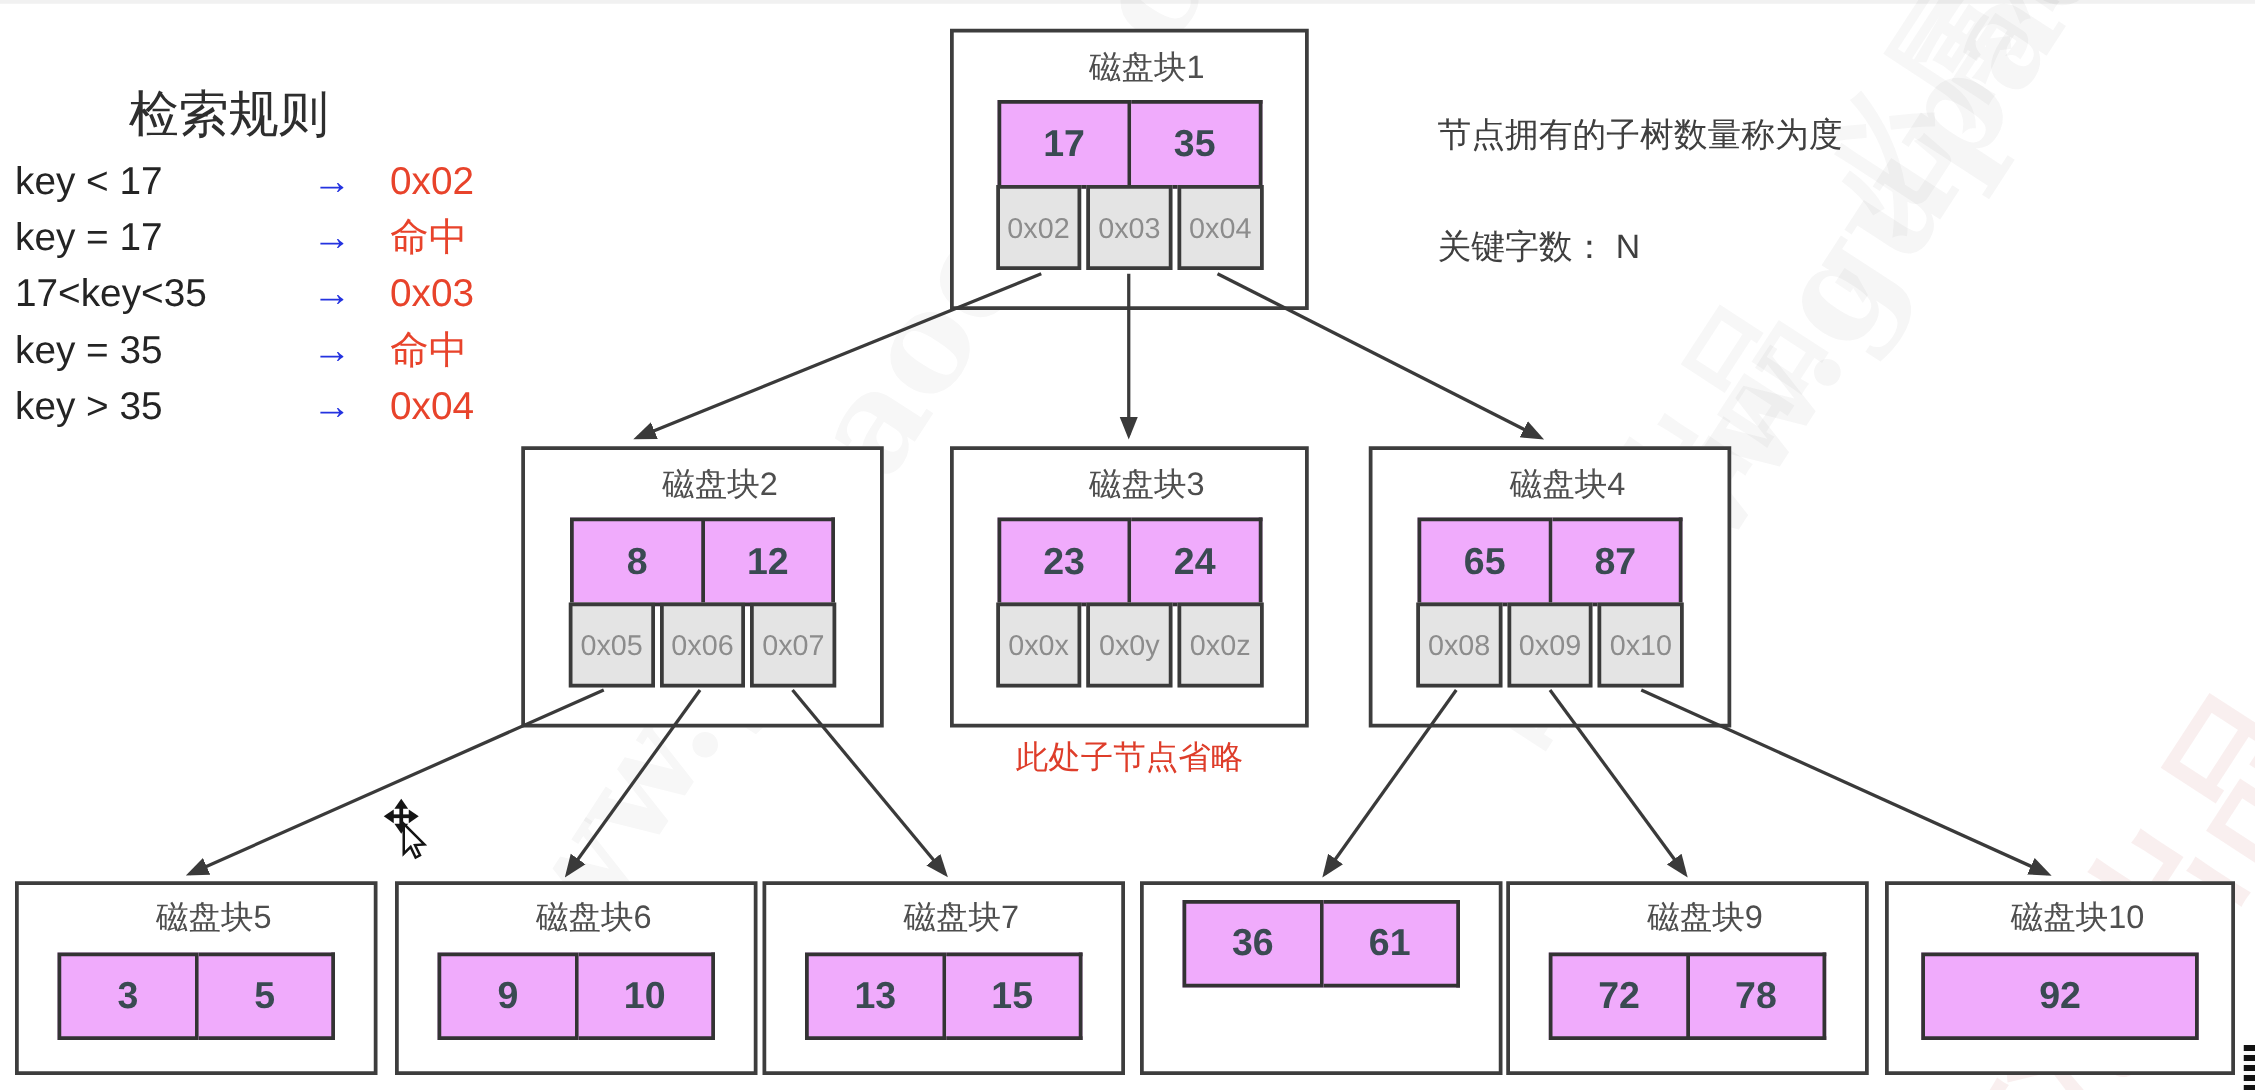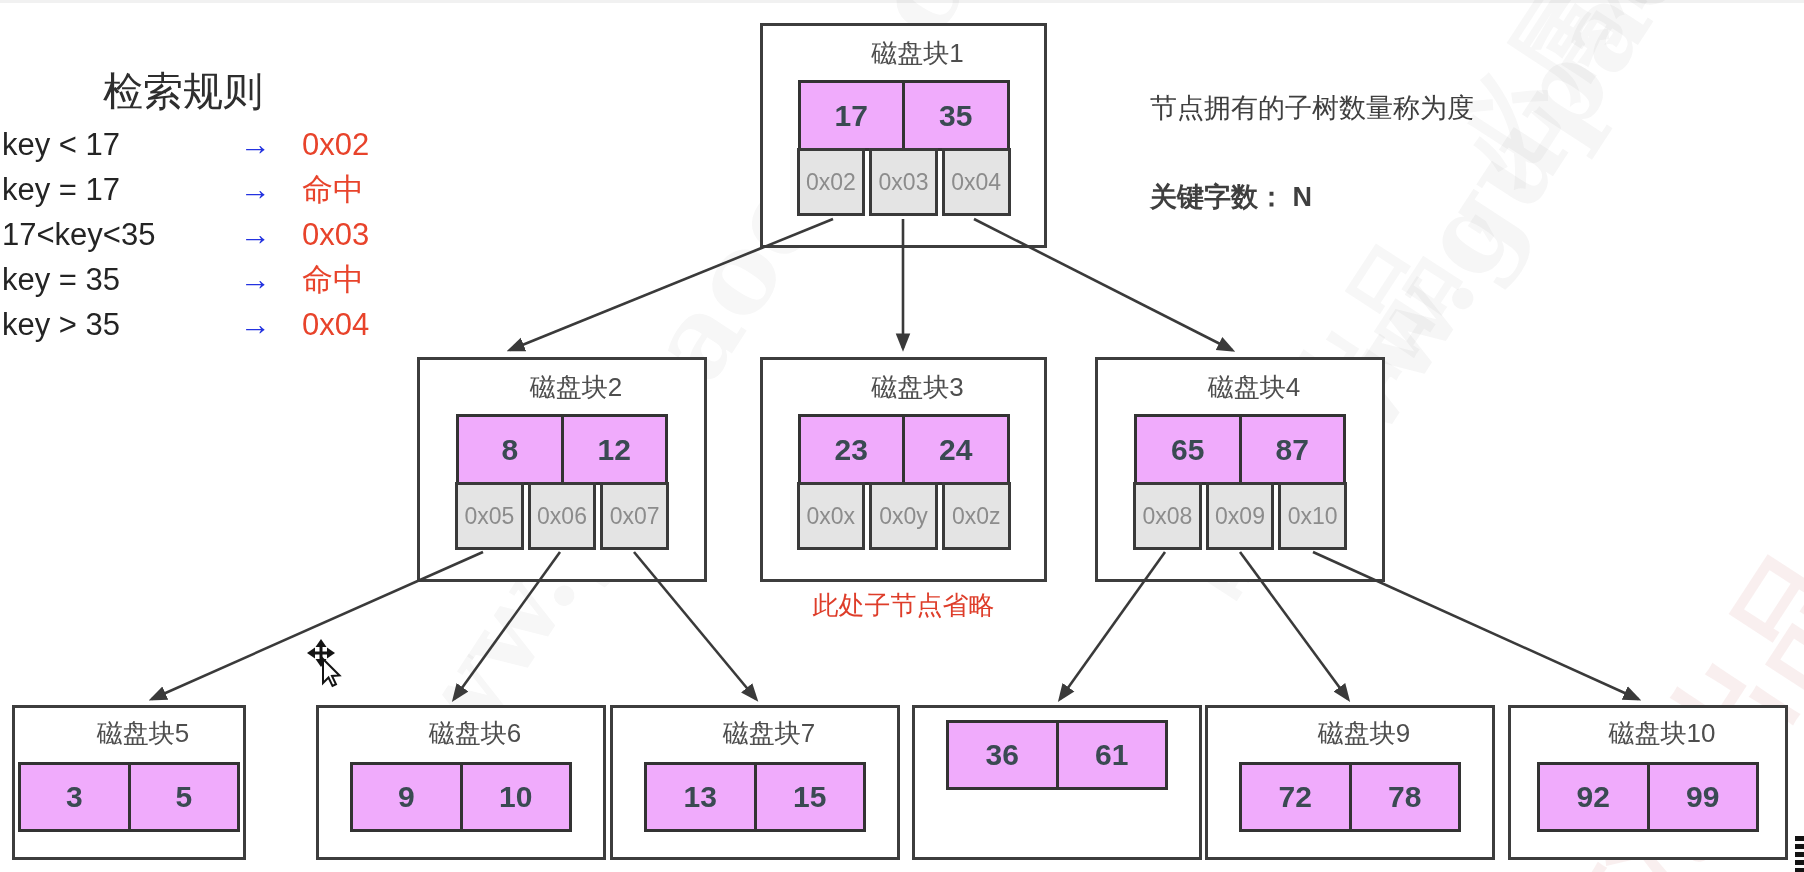--- a/index.html
+++ b/index.html
@@ -6,30 +6,30 @@
   #screen{position:relative;width:1804px;height:872px;background:#ffffff;overflow:hidden;
           font-family:"Liberation Sans",sans-serif;}
   .topline{position:absolute;left:0;top:0;width:100%;height:3px;background:#f1f1f1;}
 
   
   .wm{position:absolute;white-space:nowrap;font-family:"DejaVu Serif",serif;font-weight:700;
       pointer-events:none;transform-origin:0 50%;}
 
   
   .rules-title{position:absolute;left:103px;top:64px;font-size:40px;color:#2e2e2e;}
-  .rules{position:absolute;left:2px;top:122px;}
+  .rules{position:absolute;left:12px;top:122px;}
   .rule-row{display:flex;align-items:center;height:45px;font-size:31px;}
   .rule-cond{width:238px;color:#242424;}
   .rule-arrow{width:62px;color:#2433e0;font-weight:600;}
   .rule-result{color:#e8432b;}
 
   
   .note{position:absolute;left:1150px;top:90px;color:#3f3f3f;font-size:27px;}
   .note .l1{margin-bottom:50px;}
-  .note .l2,.note .l3{line-height:42px;font-weight:bold;}
+  .note .l2,.note .l3{line-height:42px;}
 
   
   .blk{position:absolute;background:#fff;border:3px solid #3d3d3d;box-sizing:border-box;}
   .blk-title{text-align:center;margin-top:10px;font-size:26px;color:#4e4e4e;line-height:34px;margin-left:28px;}
   .keys{display:flex;margin:10px auto 0;height:71px;box-sizing:border-box;}
   .keys.w212{width:212px;} .keys.w222{width:222px;margin-top:12px;height:70px;}
   .key{flex:1;background:#f0abfc;border:3px solid #333;box-sizing:border-box;
        display:flex;align-items:center;justify-content:center;
        font-size:30px;font-weight:700;color:#3a4a52;}
   .key + .key{border-left:0;}
@@ -139,21 +139,21 @@
     </div>
     <div class="ptrs">
       <div class="ptr">0x08</div>
       <div class="ptr">0x09</div>
       <div class="ptr">0x10</div>
     </div>
   </div>
 
   <div class="omitted">此处子节点省略</div>
 
-  <div class="blk" style="left:12px;top:705px;width:234px;height:155px">
+  <div class="blk" style="left:12px;top:705px;width:290px;height:155px">
     <div class="blk-title" style="margin-top:8px">磁盘块5</div>
     <div class="keys w222">
       <div class="key">3</div>
       <div class="key">5</div>
     </div>
   </div>
   <div class="blk" style="left:316px;top:705px;width:290px;height:155px">
     <div class="blk-title" style="margin-top:8px">磁盘块6</div>
     <div class="keys w222">
       <div class="key">9</div>
@@ -177,21 +177,20 @@
     <div class="blk-title" style="margin-top:8px">磁盘块9</div>
     <div class="keys w222">
       <div class="key">72</div>
       <div class="key">78</div>
     </div>
   </div>
   <div class="blk" style="left:1508px;top:705px;width:280px;height:155px">
     <div class="blk-title" style="margin-top:8px">磁盘块10</div>
     <div class="keys w222">
       <div class="key">92</div>
-      <div class="key">99</div>
     </div>
   </div>
 
   <svg class="edges" width="1804" height="872" viewBox="0 0 1804 872">
     <defs>
       <marker id="ah" viewBox="0 0 10 10" refX="8" refY="5" markerWidth="7" markerHeight="7" orient="auto">
         <polygon points="0,1 10,5 0,9" fill="#3a3a3a"></polygon>
       </marker>
     </defs>
     <g stroke="#3a3a3a" stroke-width="2.6" fill="none">

